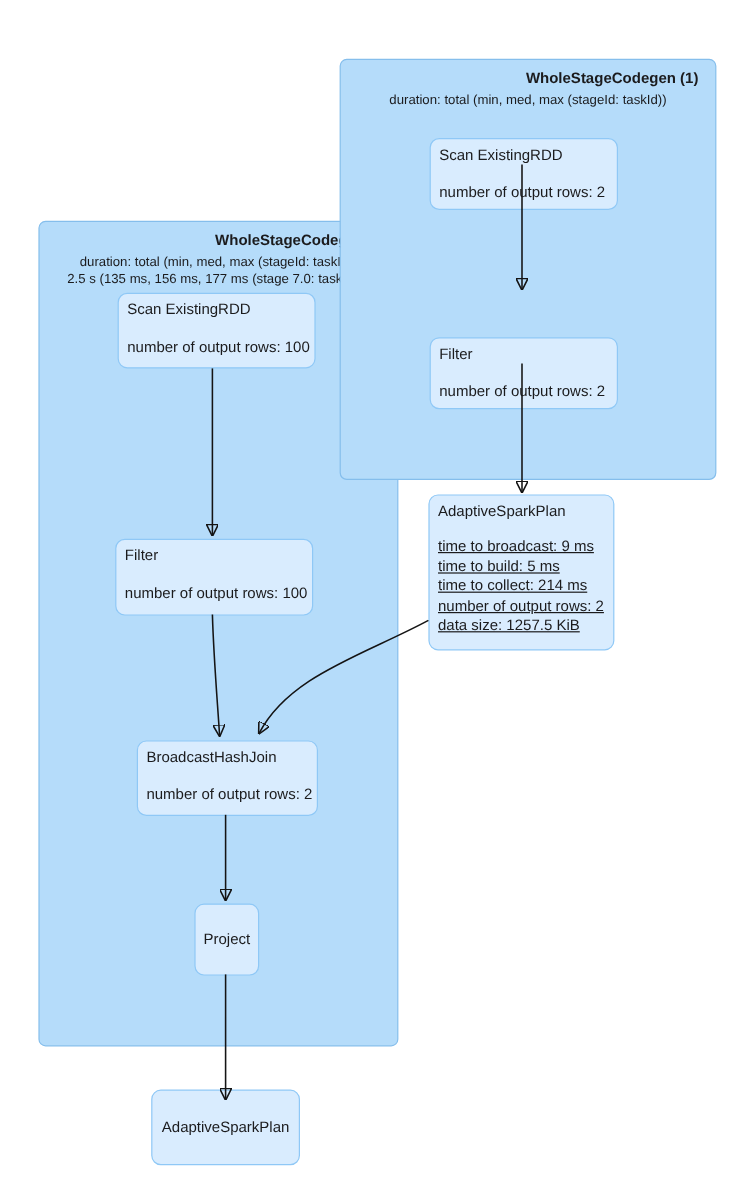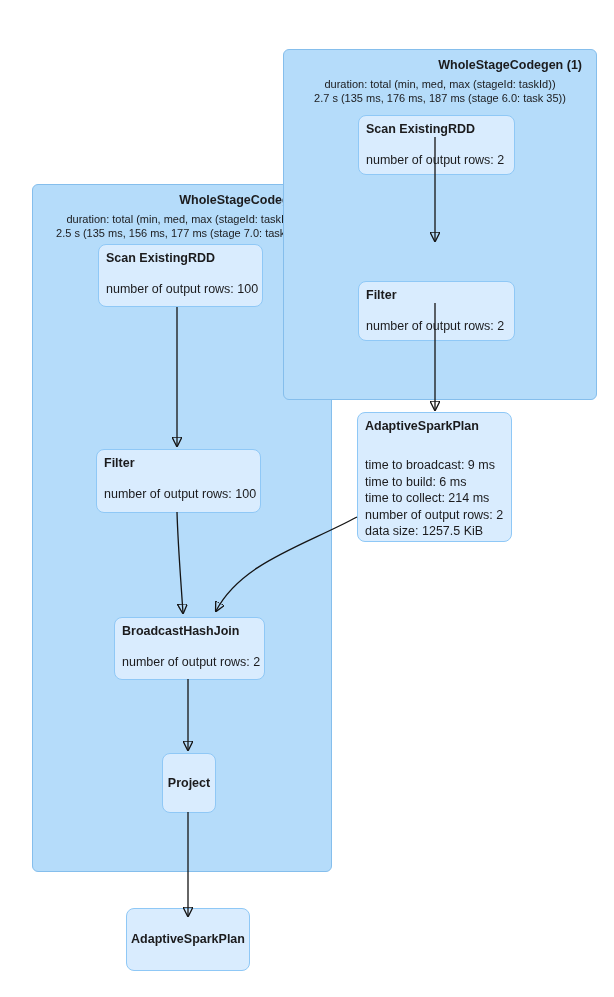--- a/index.html
+++ b/index.html
@@ -33,23 +33,23 @@
   .cluster-duration{
     position:absolute;top:27px;left:0;right:0;text-align:center;
     font-size:11px;line-height:14px;white-space:nowrap;
   }
   .node{
     position:absolute;background:var(--node-fill);
     border:1px solid var(--node-border);border-radius:8px;
     box-sizing:border-box;padding:6px 7px;font-size:12.5px;
     white-space:nowrap;overflow:hidden;
   }
-  .node-title{font-weight:bold;line-height:15px;}
+  .node-title{font-weight:normal;line-height:15px;}
   .node-metrics{margin-top:15px;line-height:16px;}
-  .node-be .node-metrics{margin-top:23px;line-height:16.5px;}
+  .node-be .node-metrics{margin-top:13px;line-height:16.5px;text-decoration:underline;}
   .node-center{display:flex;align-items:center;justify-content:center;padding:0;}
   
   .n-scan1{left:74px;top:65px;width:157px;height:60px;}
   .n-filter1{left:74px;top:231px;width:157px;height:60px;}
   .n-scan2{left:65px;top:59px;width:165px;height:63px;}
   .n-filter2{left:63px;top:264px;width:165px;height:64px;}
   .n-bhj{left:81px;top:432px;width:151px;height:63px;}
   .n-project{left:129px;top:568px;width:54px;height:60px;}
   .n-be{left:357px;top:412px;width:155px;height:130px;z-index:2;}
   .n-asp{left:126px;top:908px;width:124px;height:63px;z-index:2;justify-content:center;}
@@ -94,21 +94,20 @@
 
     <div class="node n-project node-center">
       <div class="node-title">Project</div>
     </div>
   </div>
 
   <div class="cluster cluster-right">
     <div class="cluster-label">WholeStageCodegen (1)</div>
     <div class="cluster-duration">
       <div>duration: total (min, med, max (stageId: taskId))</div>
-      <div>2.7 s (135 ms, 176 ms, 187 ms (stage 6.0: task 35))</div>
     </div>
 
     <div class="node n-scan1">
       <div class="node-title">Scan ExistingRDD</div>
       <div class="node-metrics">
         <div>number of output rows: 2</div>
       </div>
     </div>
 
     <div class="node n-filter1">
@@ -116,21 +115,21 @@
       <div class="node-metrics">
         <div>number of output rows: 2</div>
       </div>
     </div>
   </div>
 
   <div class="node n-be node-be">
     <div class="node-title">AdaptiveSparkPlan</div>
     <div class="node-metrics">
       <div>time to broadcast: 9 ms</div>
-      <div>time to build: 6 ms</div>
+      <div>time to build: 5 ms</div>
       <div>time to collect: 214 ms</div>
       <div>number of output rows: 2</div>
       <div>data size: 1257.5 KiB</div>
     </div>
   </div>
 
   <div class="node n-asp node-center">
     <div class="node-title">AdaptiveSparkPlan</div>
   </div>
 

